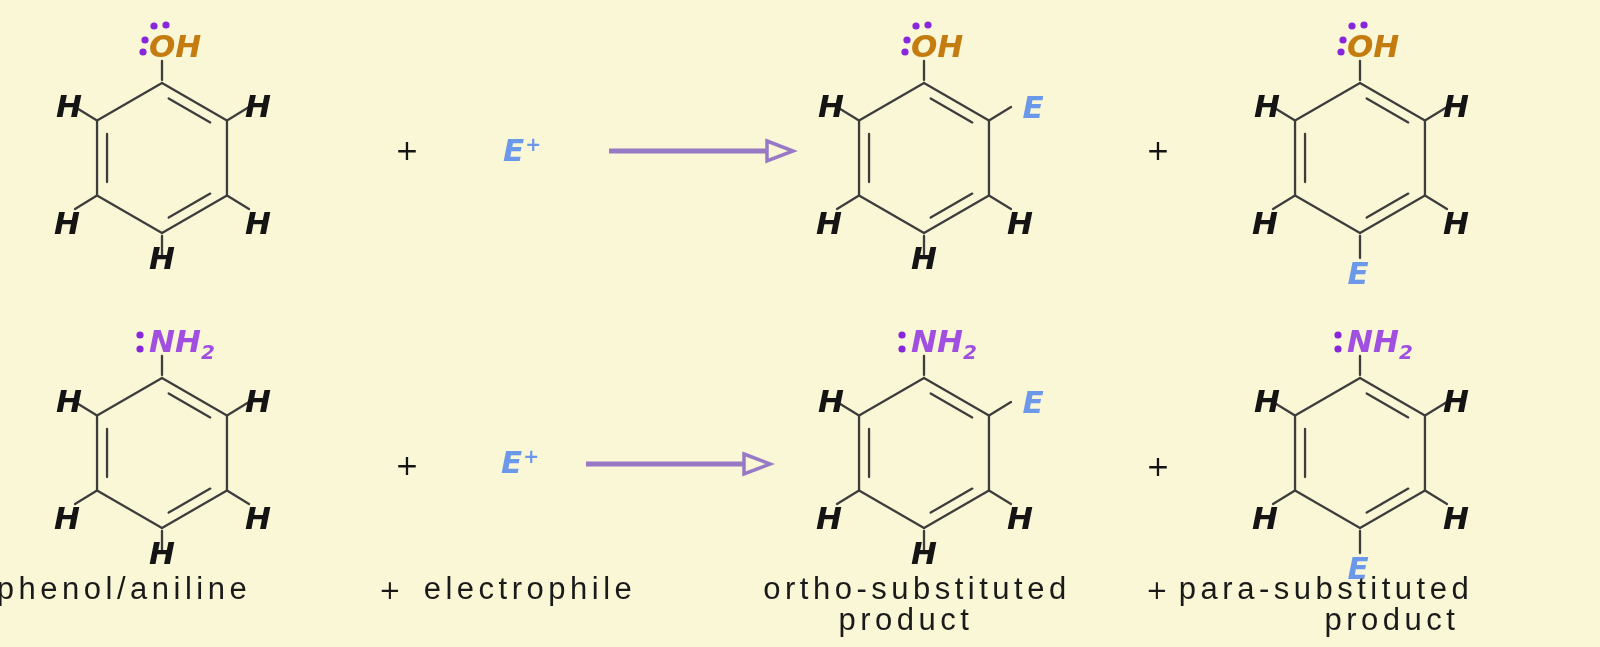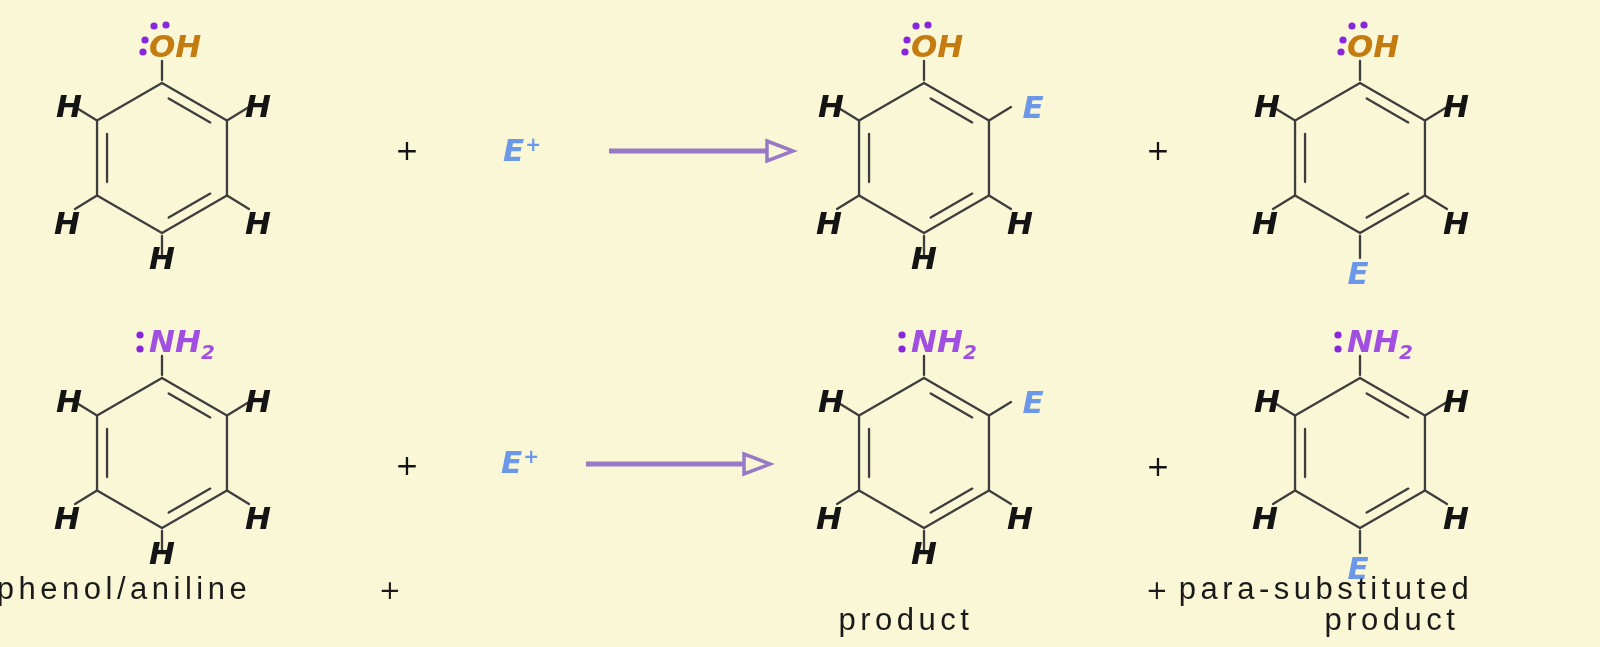--- a/index.html
+++ b/index.html
@@ -214,18 +214,20 @@
   <span class="op" style="left:407px;top:466px;">+</span>
   <span class="eplus" style="left:520px;top:462px;"><i>E</i><sup>+</sup></span>
   <svg class="arrow" style="left:583px;top:451px;" width="200" height="26" viewBox="0 0 200 26">
     <line x1="3" y1="13" x2="161" y2="13" stroke="var(--arrow)" stroke-width="5"></line>
     <polygon points="161,3 187,13 161,23" fill="none" stroke="var(--arrow)" stroke-width="3.5"></polygon>
   </svg>
   <span class="op" style="left:1158px;top:467px;">+</span>
 
   <div class="caption" style="left:124px; top:573px;">phenol/aniline</div>
   <div class="caption plus" style="left:390px; top:577px;">+</div>
+  <div class="caption" style="left:530px; top:573px;">electrophile</div>
+  <div class="caption" style="left:917px; top:573px;">ortho-substituted</div>
   <div class="caption" style="left:906px; top:604px;">product</div>
   <div class="caption plus" style="left:1157px;top:577px;">+</div>
   <div class="caption" style="left:1326px;top:573px;">para-substituted</div>
   <div class="caption" style="left:1392px;top:604px;">product</div>
 
 </div>
 
 </body></html>

